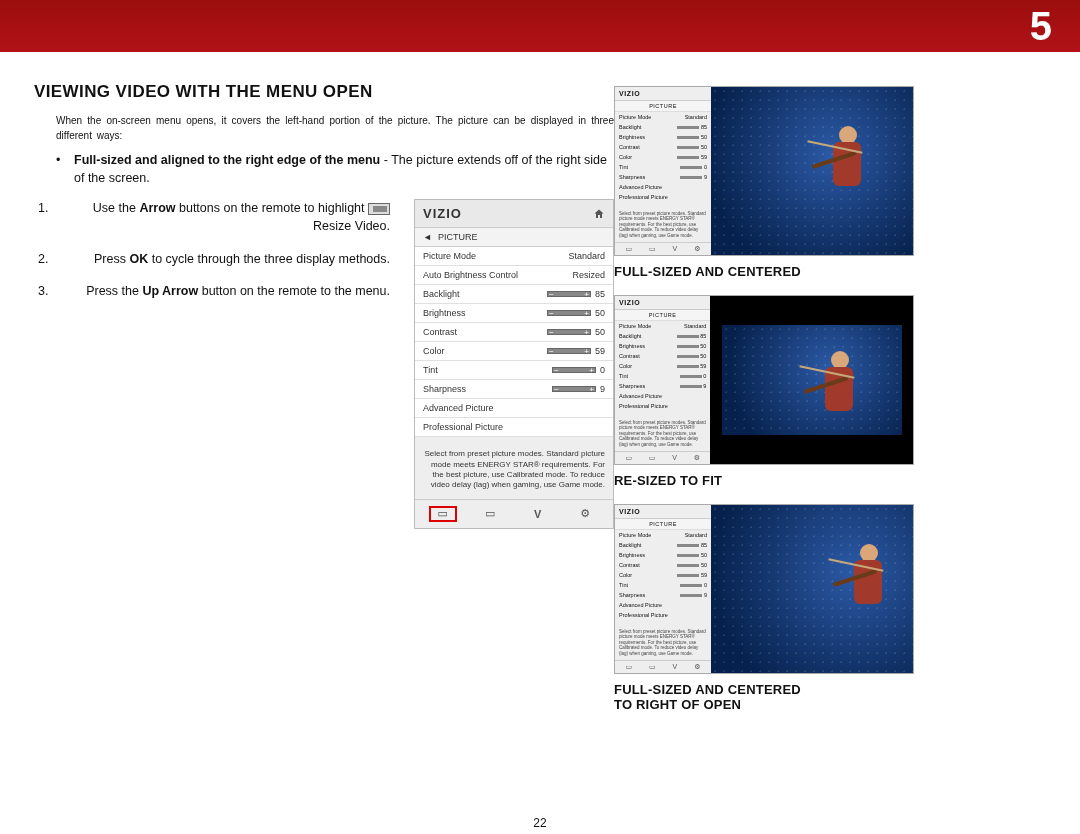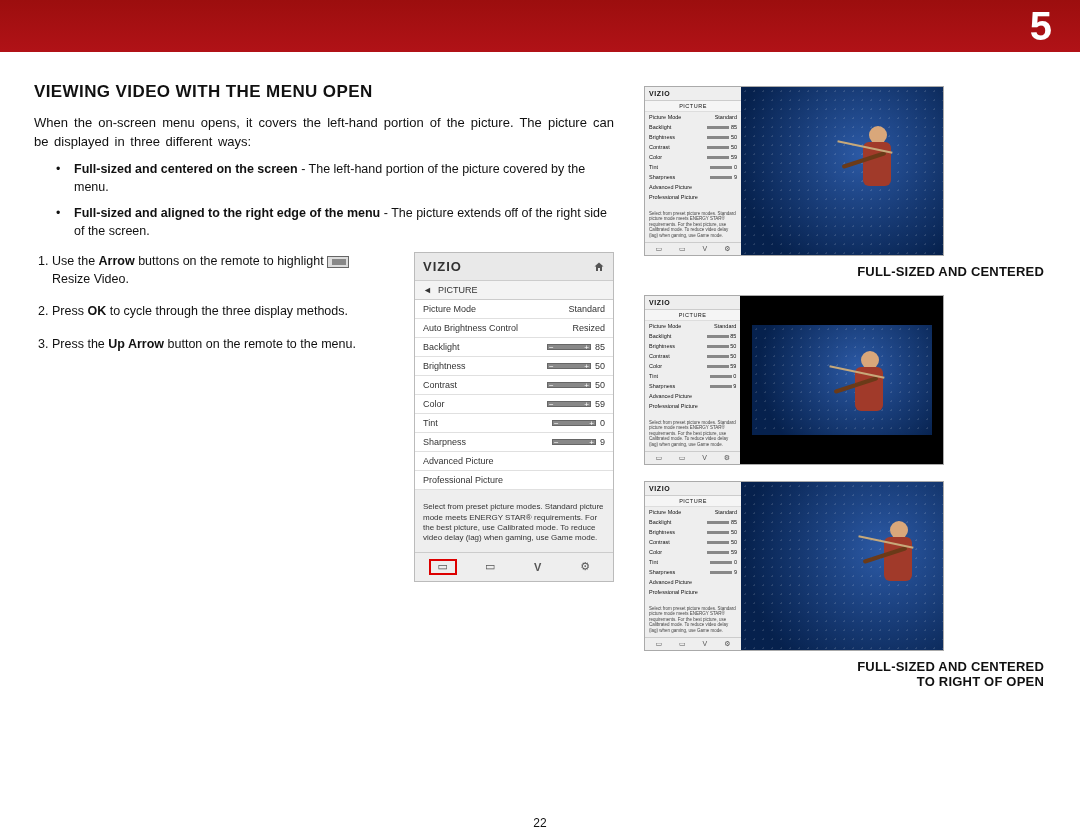--- a/index.html
+++ b/index.html
@@ -1,30 +1,30 @@
 <!DOCTYPE html>
 <html><head>
 <meta charset="utf-8">
 <style>
 * { box-sizing: border-box; margin: 0; padding: 0; }
 body { font-family: Arial, Helvetica, sans-serif; background: #fff; width: 1080px; height: 834px; position: relative; color: #111; }
 .red-bar { width: 100%; height: 52px; background: linear-gradient(#9c0e0e,#b11217); position: relative; }
 .red-bar .chapter-num { position: absolute; right: 28px; top: 4px; color: #fff; font-size: 40px; font-weight: bold; font-family: Arial, sans-serif; }
-.page { padding: 30px 34px 10px 34px; display: flex; gap: 30px; }
+.page { padding: 30px 34px 10px 34px; display: flex; }
 .left-col { width: 580px; }
 .right-col { width: 400px; padding-top: 4px; }
 .section-title { font-weight: 900; font-size: 17px; letter-spacing: 0.4px; margin-bottom: 12px; }
-.intro-para { font-size: 13px; line-height: 1.45; text-align: justify; margin-bottom: 8px; }
+.intro-para { font-size: 10px; line-height: 1.45; text-align: justify; margin-bottom: 8px; margin-left: 22px; }
 .intro-para .sp { word-spacing: 2px; }
 ul.bullets { list-style: none; margin: 6px 0 12px 28px; }
 ul.bullets li { font-size: 12.5px; line-height: 1.45; margin-bottom: 8px; position: relative; padding-left: 12px; }
 ul.bullets li::before { content: "•"; position: absolute; left: -6px; top: 0; }
 ul.bullets b { font-weight: bold; }
 .change-para { font-size: 13px; line-height: 1.45; margin: 6px 0 10px 0; }
-.two-col { display: flex; gap: 18px; }
+.two-col { display: flex; gap: 18px; text-align: right; }
 ol.steps { list-style: decimal; margin-left: 18px; flex: 1; }
 ol.steps li { font-size: 12.5px; line-height: 1.45; margin-bottom: 14px; padding-right: 6px; }
 ol.steps b { font-weight: bold; }
 .resize-icon-inline { display: inline-block; width: 22px; height: 12px; border: 1px solid #666; background: #ddd; vertical-align: middle; position: relative; }
 .resize-icon-inline::after { content:""; position:absolute; left:4px; top:2px; width:14px; height:6px; background:#888; }
 
 .menu-panel { width: 200px; border: 1px solid #bbb; font-size: 9px; color: #333; background: #eee; }
 .menu-header { display: flex; align-items: center; justify-content: space-between; padding: 6px 8px; background: #e9e9e9; border-bottom:1px solid #ccc; }
 .menu-header .brand { font-weight: 900; letter-spacing: 1px; font-size: 13px; }
 .menu-header .home-icon { width: 12px; height: 12px; display:inline-block; }
@@ -55,39 +55,38 @@
 .violinist { position:absolute; right:18%; top:22%; width:60px; height:70px; }
 .violinist .head { width:18px; height:18px; background:#d9a77a; border-radius:50%; position:absolute; left:22px; top:2px; }
 .violinist .body { width:28px; height:44px; background:#a13a2a; position:absolute; left:16px; top:18px; border-radius:6px; }
 .violinist .violin { width:46px; height:4px; background:#6b3a18; position:absolute; left:-6px; top:34px; transform:rotate(-18deg); border-radius:2px; }
 .violinist .bow { width:56px; height:1.5px; background:#c7a97a; position:absolute; left:-10px; top:22px; transform:rotate(12deg); }
 .splash { position:absolute; inset:0; background-image: radial-gradient(rgba(255,255,255,0.35) 1px, transparent 1px); background-size: 9px 9px; opacity:0.35; }
 .thumb.resized .pic-wrap { width:204px; display:flex; align-items:center; justify-content:center; background:#000; }
 .thumb.resized .pic { width: 180px; flex: none; height: 110px; }
 .thumb.aligned { position:relative; }
 .thumb.aligned .pic-overflow { position:absolute; left:96px; top:0; width:260px; height:170px; background: radial-gradient(circle at 55% 40%, #2c5aa6 0%, #06214d 80%); }
-.caption { text-align:right; font-weight:900; font-size:13px; margin-top:8px; letter-spacing:0.2px; }
+.caption { text-align:left; font-weight:900; font-size:13px; margin-top:8px; letter-spacing:0.2px; }
 .page-num { position:absolute; bottom:4px; left:50%; transform:translateX(-50%); font-size:12px; }
 </style>
 </head>
 <body>
 
 <div class="red-bar">
   <div class="chapter-num">5</div>
 </div>
 
 <div class="page">
   <div class="left-col">
 
     <div class="section-title">VIEWING VIDEO WITH THE MENU OPEN</div>
 
     <p class="intro-para"><span class="sp">When the on-screen menu opens, it covers the left-hand portion of the picture. The picture can be displayed in three different ways:</span></p>
 
     <ul class="bullets">
-      <li><b>Full-sized and centered on the screen</b><span> - The left-hand portion of the picture covered by the menu.</span></li>
       <li><b>Full-sized and aligned to the right edge of the menu</b><span> - The picture extends off of the right side of the screen.</span></li>
     </ul>
 
 
     <div class="two-col">
       <ol class="steps">
         <li>
           <span>Use the </span><b>Arrow</b><span> buttons on the remote to highlight </span><span class="resize-icon-inline"></span><span> Resize Video.</span>
         </li>
         <li>
@@ -316,20 +315,21 @@
             <div class="splash"></div>
             <div class="violinist">
                 <div class="head"></div>
                 <div class="body"></div>
                 <div class="violin"></div>
                 <div class="bow"></div>
               </div>
           </div>
         </div>
       </div>
+      <div class="caption">RE-SIZED TO FIT</div>
     </div>
 
     <div class="thumb-block">
       <div class="thumb aligned">
         <div class="mini-menu">
           <div class="mm-head">VIZIO</div>
           <div class="mm-sub">PICTURE</div>
           <div class="mm-row">
               <span>Picture Mode</span>
               <span>Standard</span>

